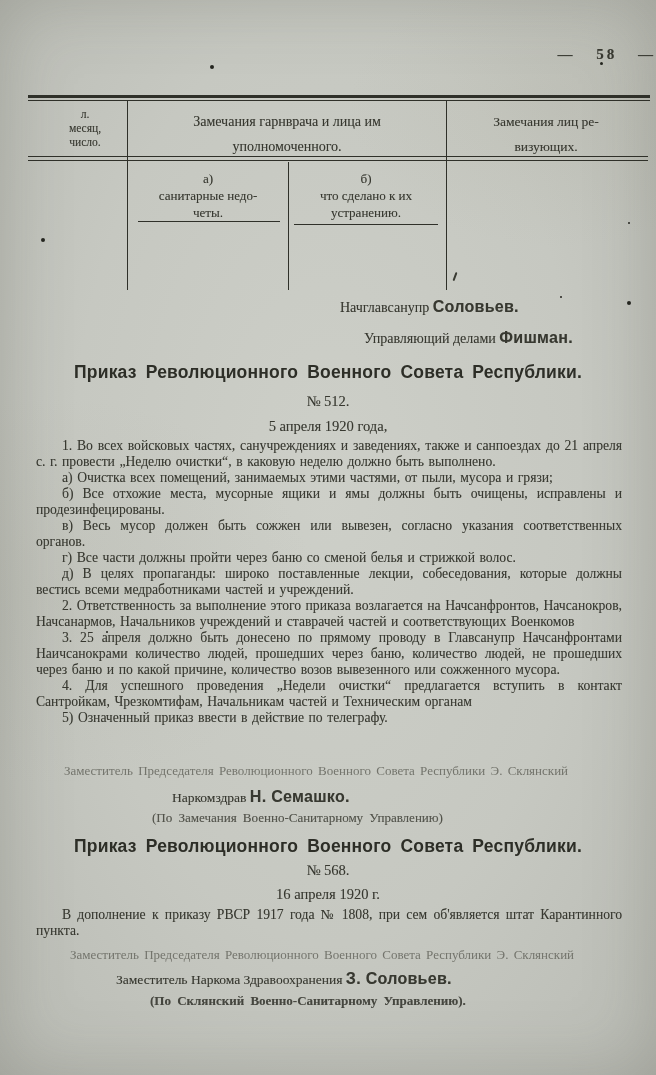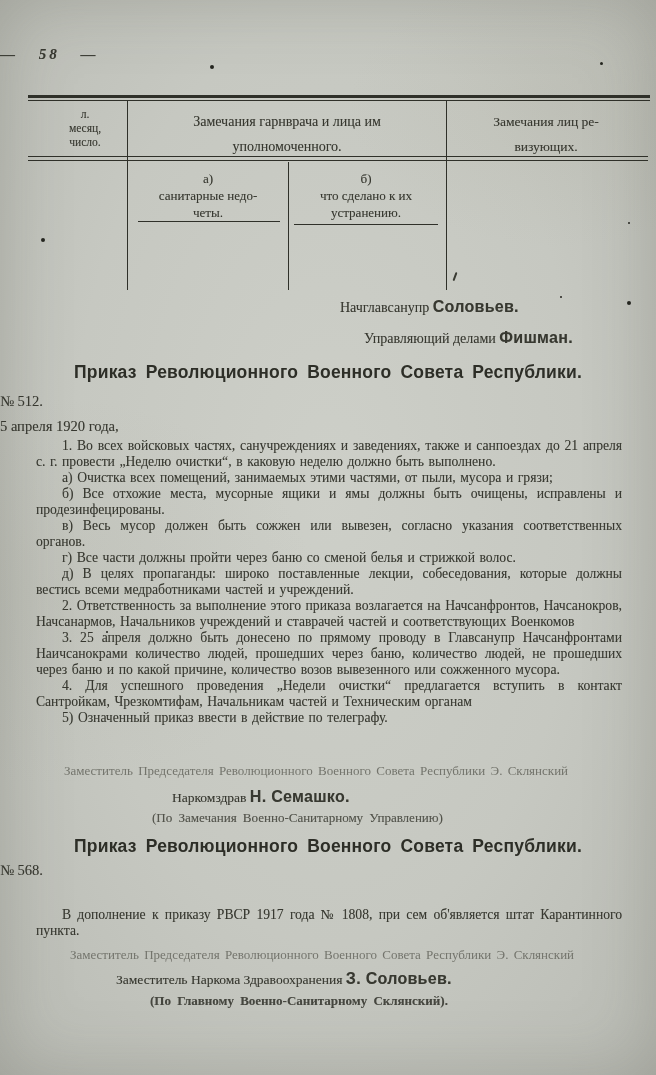--- a/index.html
+++ b/index.html
@@ -15,22 +15,22 @@
       radial-gradient(ellipse 300px 200px at 85% 10%, rgba(165,163,145,.14), transparent 70%),
       radial-gradient(ellipse 380px 280px at 8% 55%, rgba(150,150,135,.10), transparent 70%),
       radial-gradient(ellipse at 50% 45%, #cdcfc8 0%, #c6c8c1 55%, #b9bbb4 100%);
     box-shadow: inset 0 0 70px rgba(88,90,78,.28);
   }
   .txt { text-shadow: 0.2px 0.2px 0 rgba(55,56,48,.30); }
 
   
   .page-number {
     position:absolute; top:46px; left:0; width:100%;
-    text-align:left; font-size:15px; font-weight:bold;
-    letter-spacing:3px; word-spacing:14px;font-style:italic;
+    text-align:right; font-size:15px; font-weight:bold;
+    letter-spacing:3px; word-spacing:14px;
   }
 
   
   .rule { position:absolute; background:#2f3029; }
   .r-top-thick  { left:28px;  top:95px;  width:622px; height:3px; }
   .r-top-thin   { left:28px;  top:100px; width:622px; height:1px; }
   .r-sep-1      { left:28px;  top:156px; width:620px; height:1px; }
   .r-sep-2      { left:28px;  top:160px; width:620px; height:1px; }
   .v1 { left:127px; top:101px; width:1px; height:189px; }
   .v2 { left:446px; top:101px; width:1px; height:189px; }
@@ -53,21 +53,21 @@
     font-family:"Liberation Sans", "DejaVu Sans", sans-serif;
     font-weight:700; font-size:16px; letter-spacing:.3px;
   }
   .order-title {
     position:absolute; left:0; width:100%; text-align:center;
     font-family:"Liberation Sans", "DejaVu Sans", sans-serif;
     font-weight:700; font-size:17.5px; letter-spacing:.2px; word-spacing:4px;
     color:#2d2e27;
   }
   .o1-title { top:362px; }  .o2-title { top:836px; }
-  .order-sub { position:absolute; left:0; width:100%; text-align:left; font-size:14.5px; }
+  .order-sub { position:absolute; left:0; width:100%; text-align:center; font-size:14.5px; }
   .o1-number { top:393px; } .o1-date { top:418px; }
   .o2-number { top:862px; } .o2-date { top:886px; }
 
   
   .body-block { position:absolute; left:36px; width:586px; }
   .o1-body { top:438px; }
   .o2-body { top:907px; }
   .body-block p {
     margin:0; text-indent:26px; text-align:justify;
     font-size:13.6px; line-height:16px; word-spacing:1.2px;
@@ -155,31 +155,32 @@
 
   <div class="sig-line o1-sig-deputy faded">Заместитель Председателя Революционного Военного Совета Республики Э. Склянский</div>
   <div class="sig-line o1-sig-narkom txt">
     <span>Наркомздрав</span>
     <span class="nm">Н. Семашко.</span>
   </div>
   <div class="sig-line o1-sig-dept txt">(По Замечания Военно-Санитарному Управлению)</div>
 
   <div class="order-title o2-title">Приказ Революционного Военного Совета Республики.</div>
   <div class="order-sub o2-number txt">№ 568.</div>
+  <div class="order-sub o2-date txt">16 апреля 1920 г.</div>
 
   <div class="body-block o2-body">
     <p class="txt">В дополнение к приказу РВСР 1917 года № 1808, при сем об'является штат Карантинного пункта.</p>
   </div>
 
   <div class="sig-line o2-sig-deputy faded">Заместитель Председателя Революционного Военного Совета Республики Э. Склянский</div>
   <div class="sig-line o2-sig-vice txt">
     <span>Заместитель Наркома Здравоохранения</span>
     <span class="nm">З. Соловьев.</span>
   </div>
-  <div class="sig-line o2-sig-dept txt">(По Главному Военно-Санитарному Склянский).</div>
+  <div class="sig-line o2-sig-dept txt">(По Склянский Военно-Санитарному Управлению).</div>
 
   <div class="speck sp1"></div>
   <div class="speck sp2"></div>
   <div class="speck sp3"></div>
   <div class="speck sp4"></div>
   <div class="speck sp5"></div>
   <div class="speck sp6"></div>
   <div class="speck sp7"></div>
   <div class="mark-v"></div>
 

